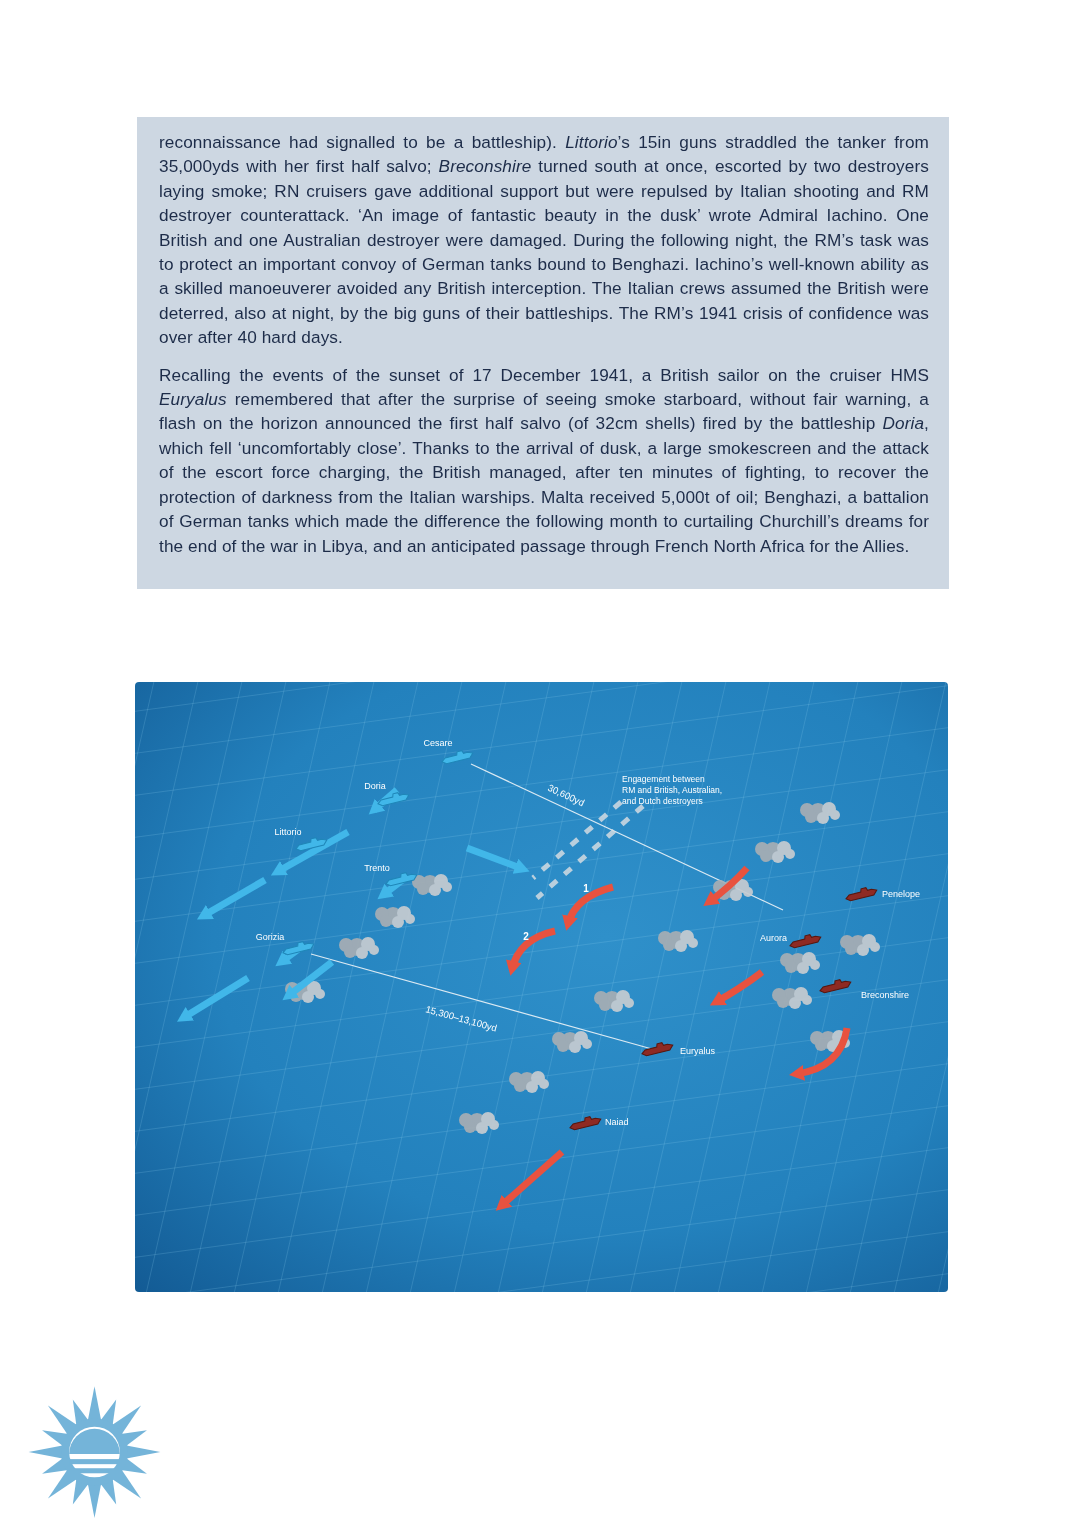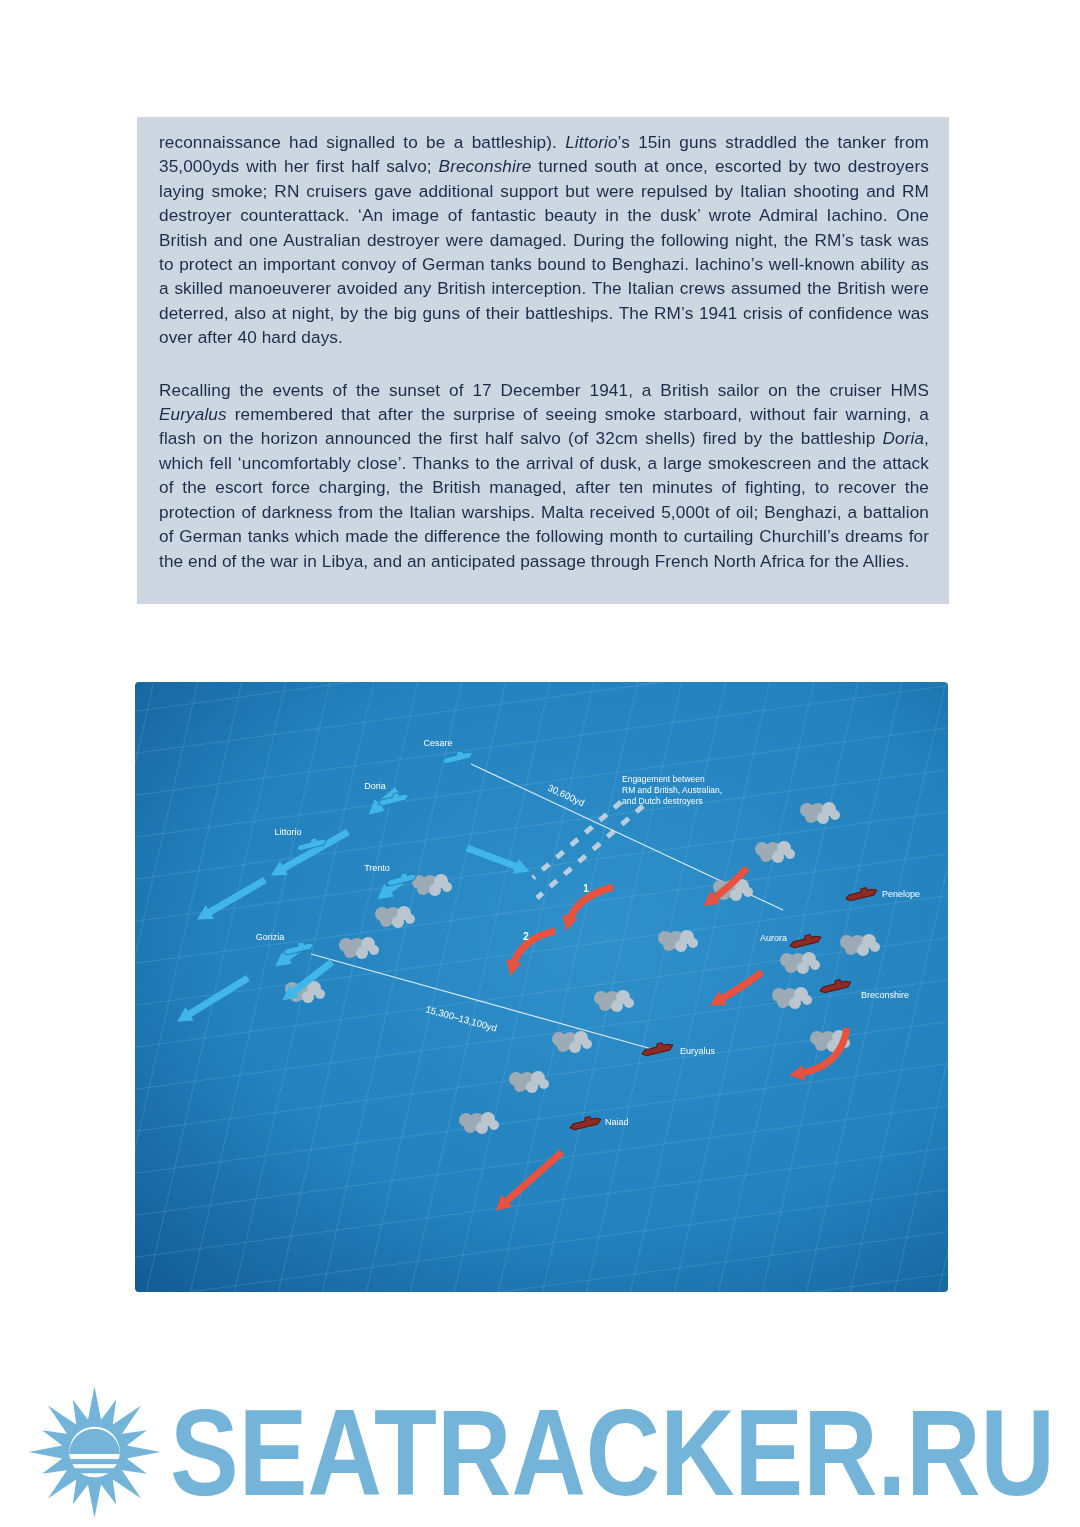--- a/index.html
+++ b/index.html
@@ -3,21 +3,21 @@
 <meta charset="utf-8">
 <style>
   * { margin:0; padding:0; box-sizing:border-box; }
   html,body { background:#ffffff; }
   body { width:1080px; height:1527px; position:relative; font-family:"Liberation Sans",sans-serif; overflow:hidden; }
   .page { position:relative; width:1080px; height:1527px; background:#ffffff; }
 
   
   .text-panel { position:absolute; left:137px; top:117px; width:812px; padding:13px 20px 18px 22px;
                 background:#cdd7e2; color:#1d2c49; }
-  .para { font-size:17.2px; line-height:24.4px; text-align:justify; letter-spacing:0.1px; margin-bottom:28px; }
+  .para { font-size:17.2px; line-height:24.4px; text-align:justify; letter-spacing:0.1px; margin-bottom:13px; }
   .para:last-child { margin-bottom:13px; }
   .para em { font-style:italic; }
 
   
   .diagram { position:absolute; left:135px; top:682px; width:813px; height:610px; border-radius:4px; overflow:hidden; }
   .diagram svg { display:block; width:100%; height:100%; }
   svg text { font-family:"Liberation Sans",sans-serif; }
 
   
   .footer { position:absolute; left:0; top:1370px; width:1080px; height:157px; }
@@ -324,20 +324,15 @@
               <polygon points="0,-56 7,-29 -7,-29" transform="rotate(337.5)" fill="#74b4d9"></polygon>
             </g>
           <circle id="sun-disc" r="33" fill="#74b4d9"></circle>
           <circle r="25" fill="#ffffff"></circle>
           <path id="sun-half" d="M -25,2 A 25 25 0 0 1 25,2 Z" fill="#74b4d9"></path>
           <rect id="sun-bar1" x="-25" y="7" width="50" height="5" fill="#74b4d9"></rect>
           <rect id="sun-bar2" x="-21" y="16" width="42" height="5" fill="#74b4d9"></rect>
         </g>
       </svg>
     </div>
-    <div class="logo-wrap">
-      <svg viewBox="0 0 895 150" width="895" height="150">
-        <text x="2" y="117" font-family="Liberation Serif, serif" font-weight="bold" font-size="122" textLength="885" lengthAdjust="spacingAndGlyphs" fill="#74b4d9">SEATRACKER.RU</text>
-      </svg>
-    </div>
   </div>
 
 </div>
 
 </body></html>

